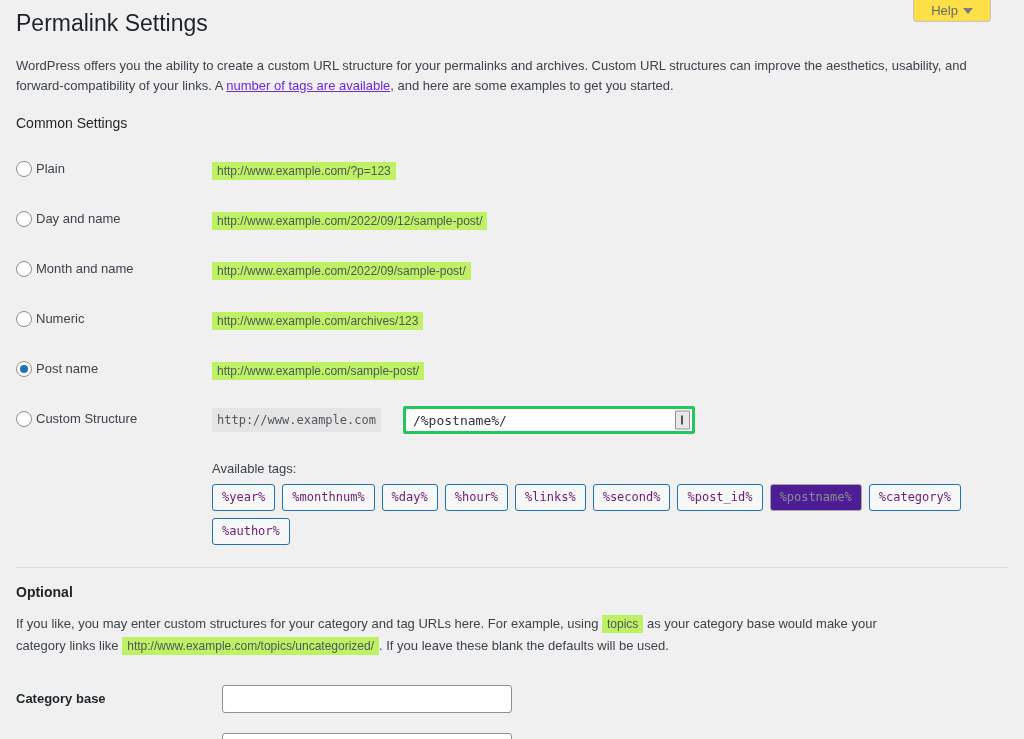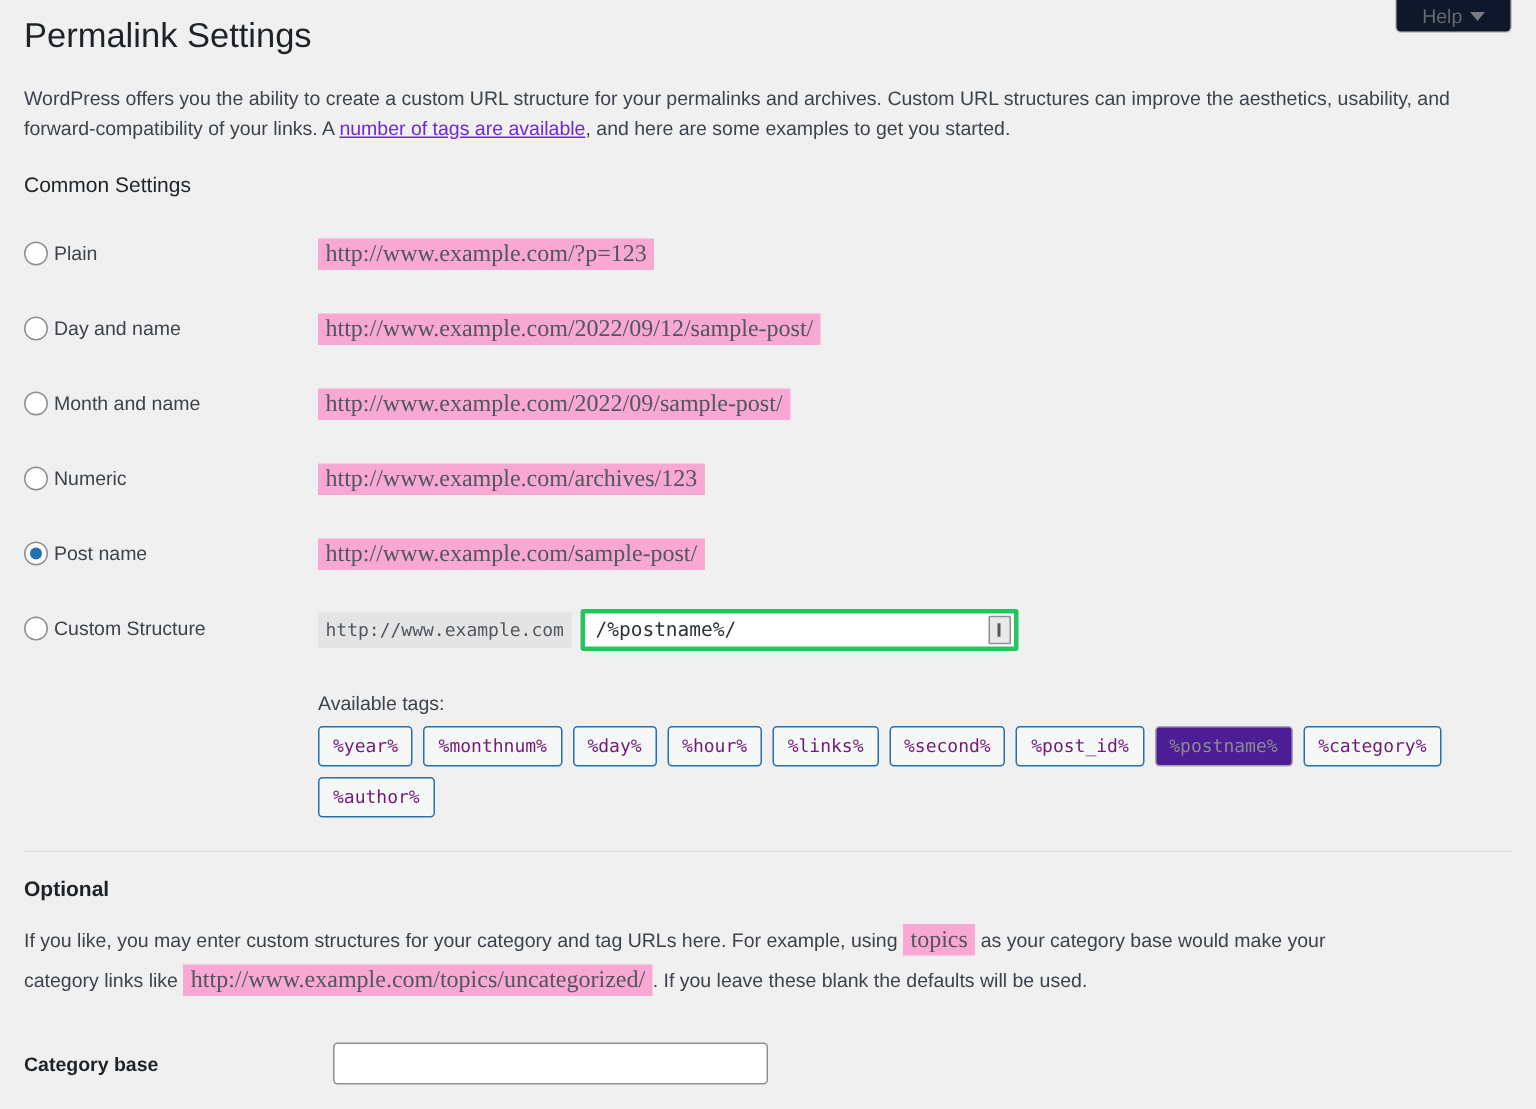--- a/index.html
+++ b/index.html
@@ -14,24 +14,24 @@
     font-size: 13px;
     color: #3c434a;
     position: relative;
     overflow: hidden;
   }
 
   
   .help-tab-wrap {
     position: absolute;
     top: 0;
-    right: 16px;
+    right: 33px;
     width: 78px;
     height: 22px;
-    background: #0f172a;
+    background: #fde047;
     border: 1px solid #c3c4c7;
     border-top: none;
     border-radius: 0 0 4px 4px;
     box-sizing: border-box;
     display: flex;
     align-items: center;
     justify-content: center;
     gap: 5px;
     cursor: pointer;
   }
@@ -77,23 +77,23 @@
   h2.section-title {
     font-size: 14px;
     font-weight: normal;
     color: #1d2327;
     margin: 19px 0 0 0;
     padding: 0;
   }
 
   
   code, .code {
-    font-family: Liberation Serif, serif;
-    font-size: 16px;
-    background: #f9a8d4;
+    font-family: Liberation Sans, sans-serif;
+    font-size: 12px;
+    background: #bef264;
     color: #50575e;
     padding: 2px 5px;
     border-radius: 0;
     white-space: nowrap;
   }
 
   
   table.permalink-table {
     border-collapse: collapse;
     margin-top: 14px;
@@ -139,21 +139,21 @@
   }
   .opt-text {
     font-size: 13px;
     color: #3c434a;
   }
 
   
   .custom-struct-line {
     display: flex;
     align-items: center;
-    gap: 0;
+    gap: 16px;
   }
   .prefix-code {
     font-family: "DejaVu Sans Mono", "Liberation Mono", monospace;
     font-size: 12px;
     background: #e4e4e4;
     color: #50575e;
     padding: 5px 5px;
     white-space: nowrap;
   }
   .struct-input-wrap {

